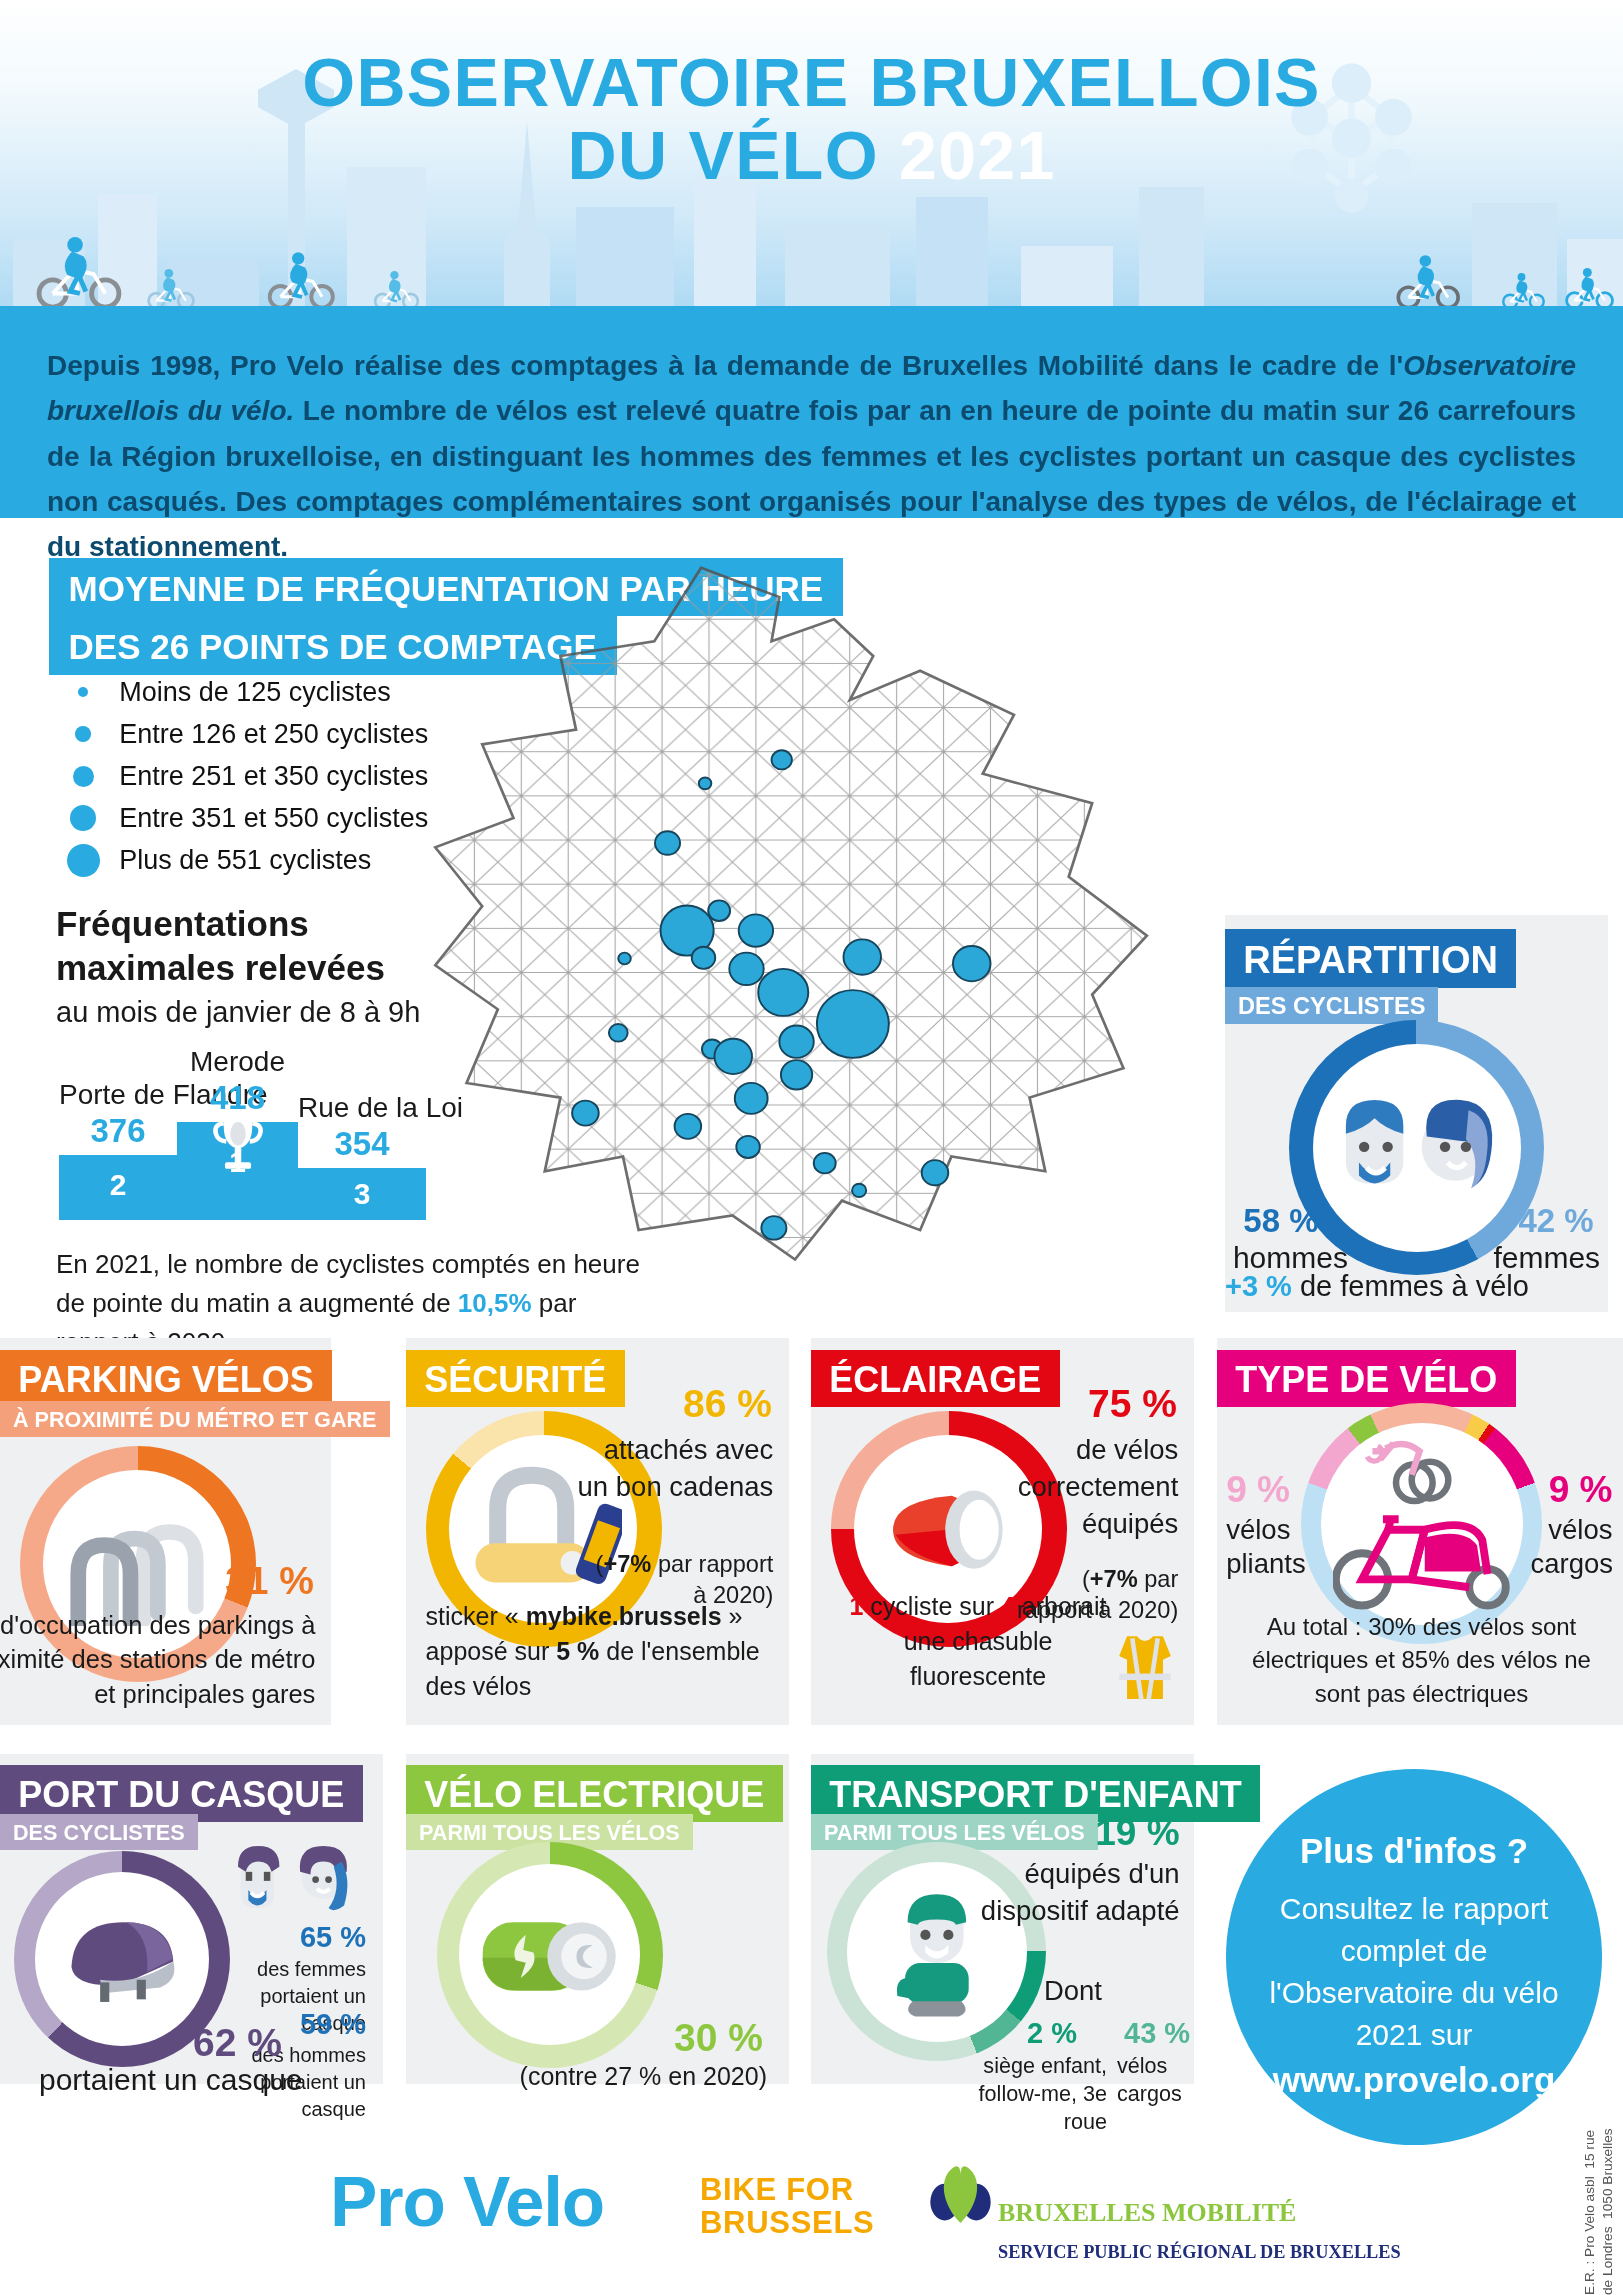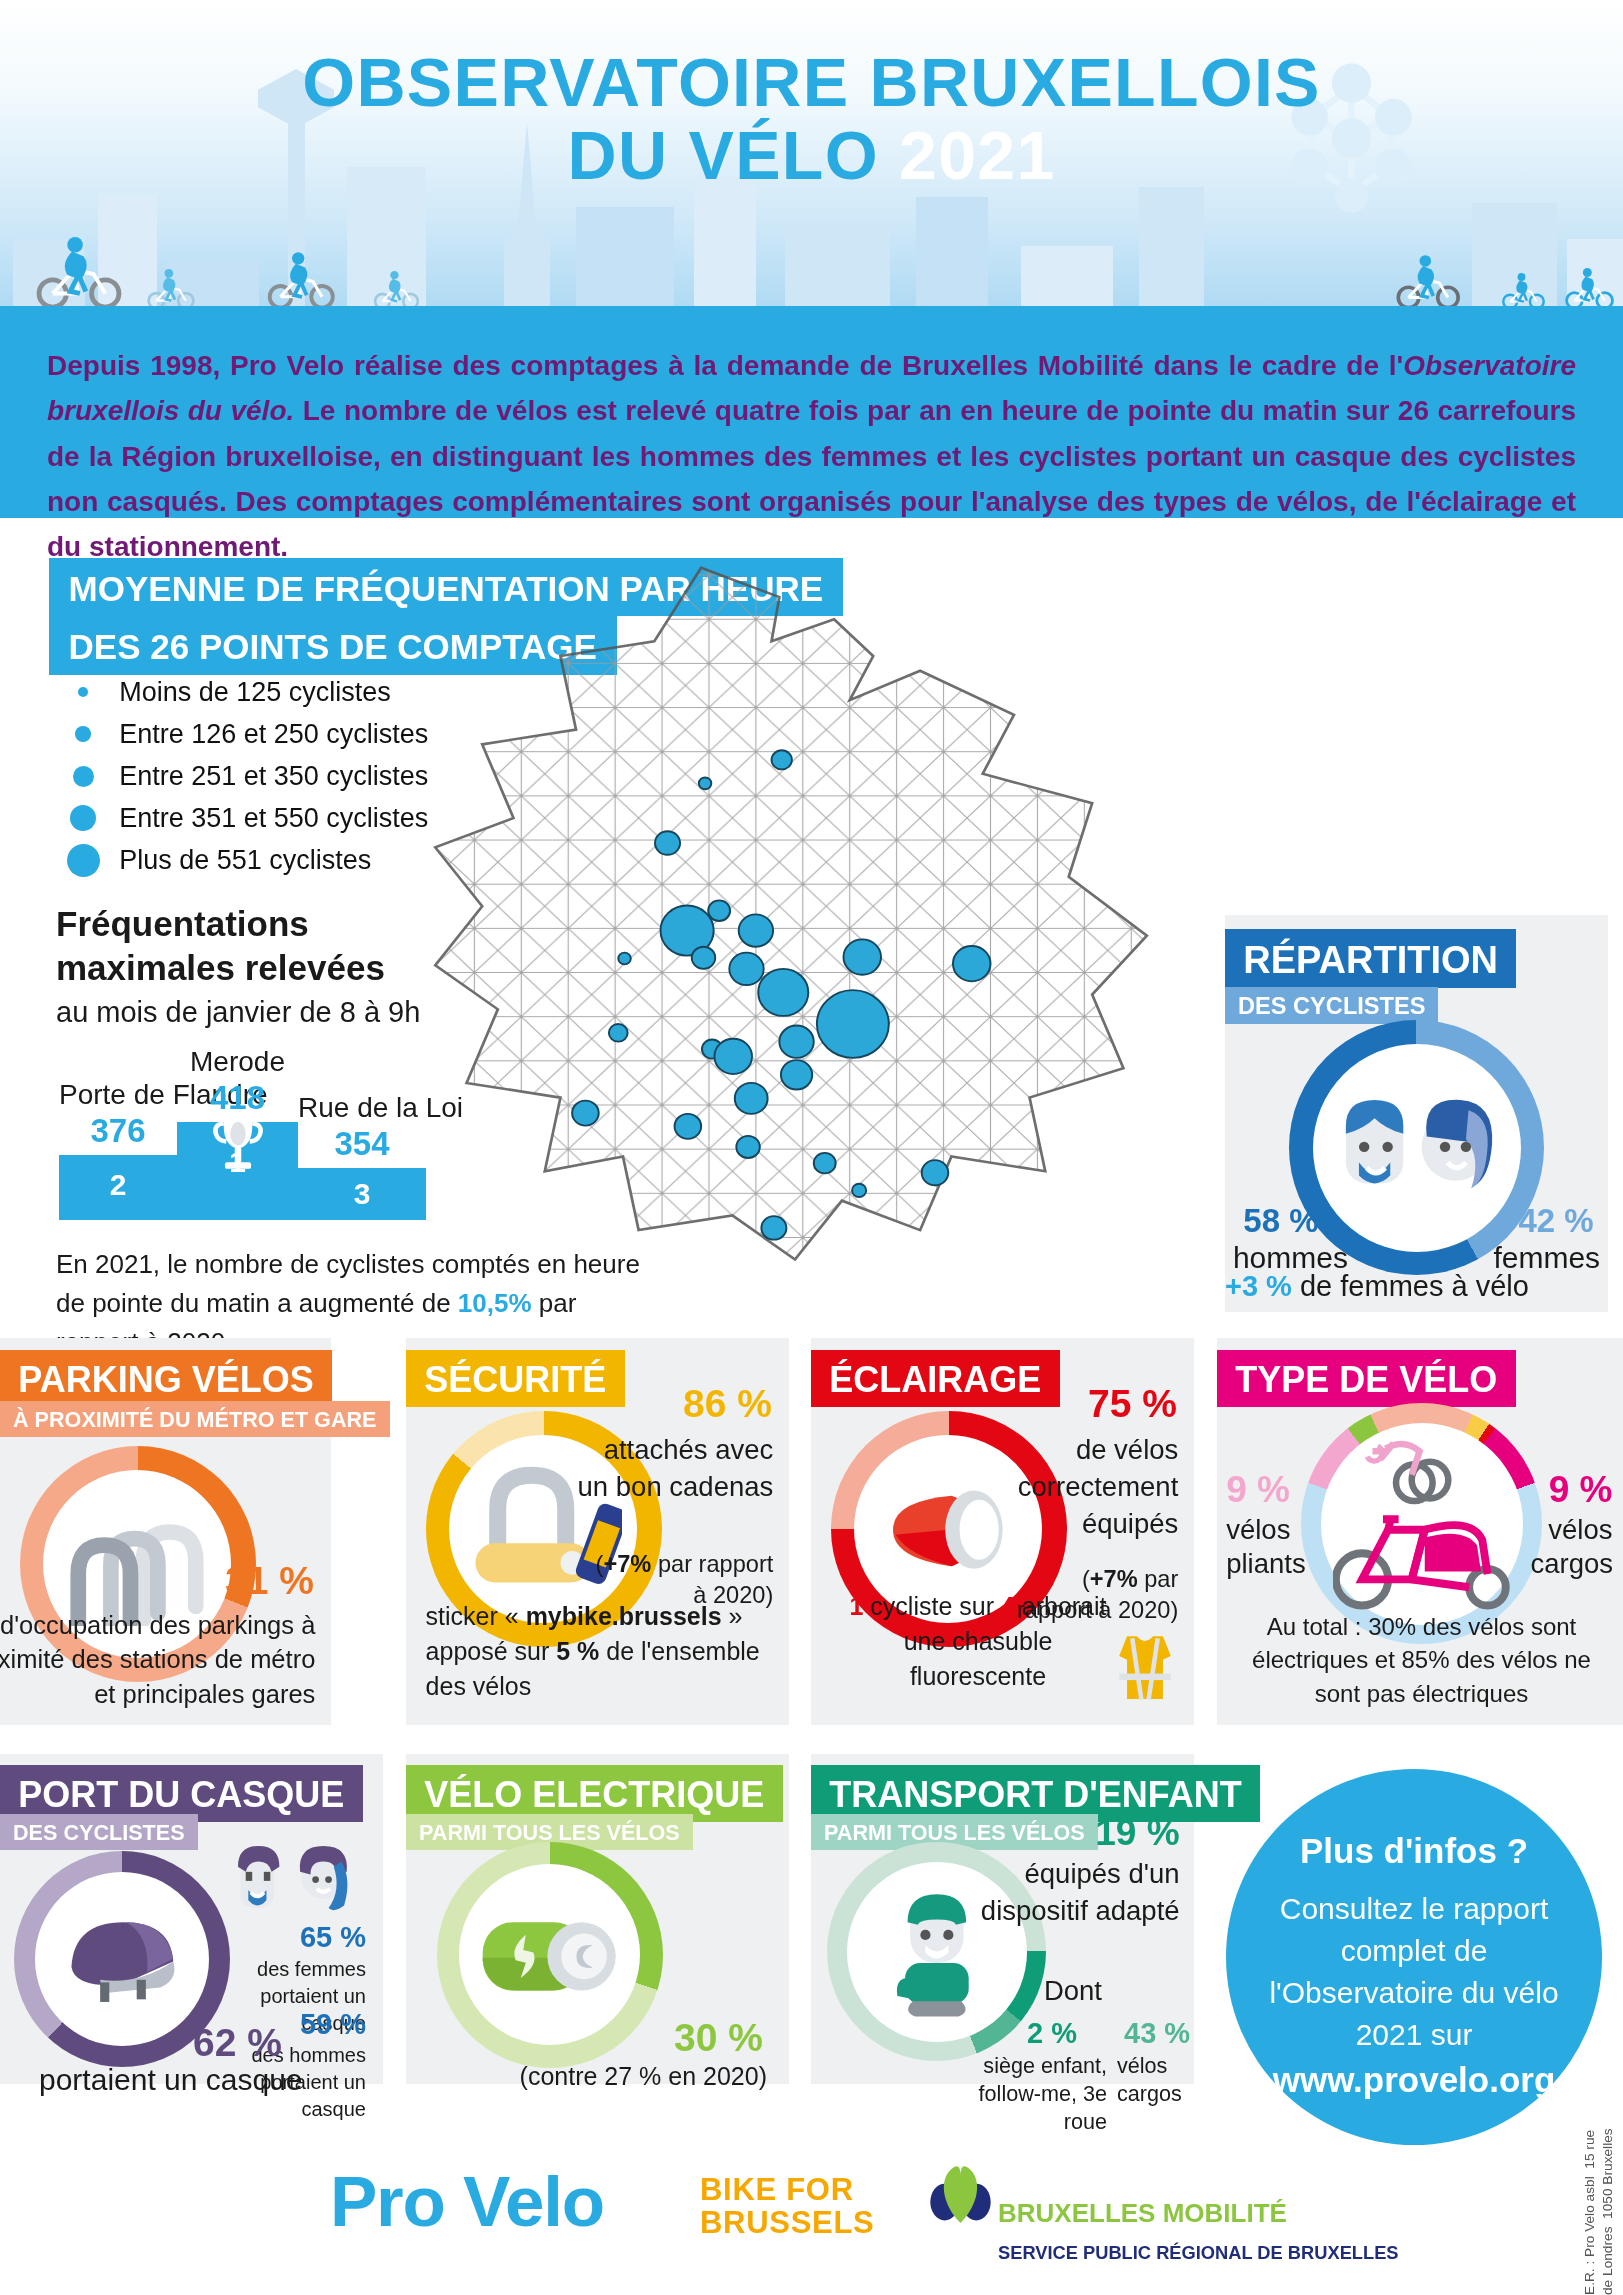--- a/index.html
+++ b/index.html
@@ -11,21 +11,21 @@
             background:linear-gradient(180deg,#ffffff 0%,#f3fafd 28%,#cfe8f8 70%,#abd9f3 100%); overflow:hidden; }
   .sk { position:absolute; bottom:0; }
   .banner-title { position:absolute; left:0; top:46px; width:1623px; text-align:center;
                   font-weight:bold; color:#29abe2; font-size:68px; line-height:1.08; letter-spacing:1.3px; }
   .banner-title .year { color:#ffffff; }
   .ground { position:absolute; left:0; bottom:0; width:1623px; height:11.8px; background:#29abe2; }
   .cyclist { position:absolute; bottom:7.9px; }
 
   
   .intro { position:absolute; left:0; top:318px; width:1623px; height:200px; background:#29abe2;
-           color:#701a75; font-weight:bold; font-size:28px; line-height:1.62; padding:25px 47px; text-align:justify; }
+           color:#0c4a6e; font-weight:bold; font-size:28px; line-height:1.62; padding:25px 47px; text-align:justify; }
   .intro em { font-style:italic; }
 
   
   .badge { display:table; color:#fff; font-weight:bold; white-space:nowrap; }
   .map-hdr { position:absolute; left:49px; top:558px; }
   .map-hdr .badge { background:#29abe2; font-size:35px; padding:10.5px 19.6px 7.9px; }
   .legend { position:absolute; left:73px; top:671px; }
   .legend-row { display:flex; align-items:center; height:42px; }
   .legend-dot { border-radius:50%; background:#29abe2; margin-right:17px; flex:none; }
   .legend-row .legend-label { font-size:27px; color:#111; margin-left:9.2px; }
@@ -554,21 +554,21 @@
     <div class="infos-title">Plus d'infos ?</div>
     <div class="infos-body">Consultez le rapport complet de l'Observatoire du vélo 2021 sur</div>
     <div class="infos-url">www.provelo.org</div>
   </div>
 
   <div class="provelo-logo">Pro Velo</div>
   <div class="bike-logo">
     <div>BIKE FOR</div>
     <div>BRUSSELS</div>
   </div>
-  <div class="bm-logo" style="width:445px;height:124px;">
+  <div class="bm-logo" style="width:445px;height:124px;font-family:Liberation Serif, serif;">
     <svg width="63" height="79" viewBox="0 0 48 60">
       <ellipse cx="12" cy="38" rx="11" ry="14" fill="#1f2d7b"></ellipse>
       <ellipse cx="36" cy="38" rx="11" ry="14" fill="#1f2d7b"></ellipse>
       <path d="M24 54 C10 40 8 22 16 14 q8 -8 8 4 q0 -12 8 -4 c8 8 6 26 -8 40 z" fill="#8cc63e"></path>
     </svg>
     <div class="bm-name">BRUXELLES MOBILITÉ</div>
     <div class="bm-sub">SERVICE PUBLIC RÉGIONAL DE BRUXELLES</div>
   </div>
   <div class="er">
     <span>E.R. : Pro Velo asbl</span>&nbsp;&nbsp;<span>15 rue de Londres</span>&nbsp;&nbsp;<span>1050 Bruxelles</span>

